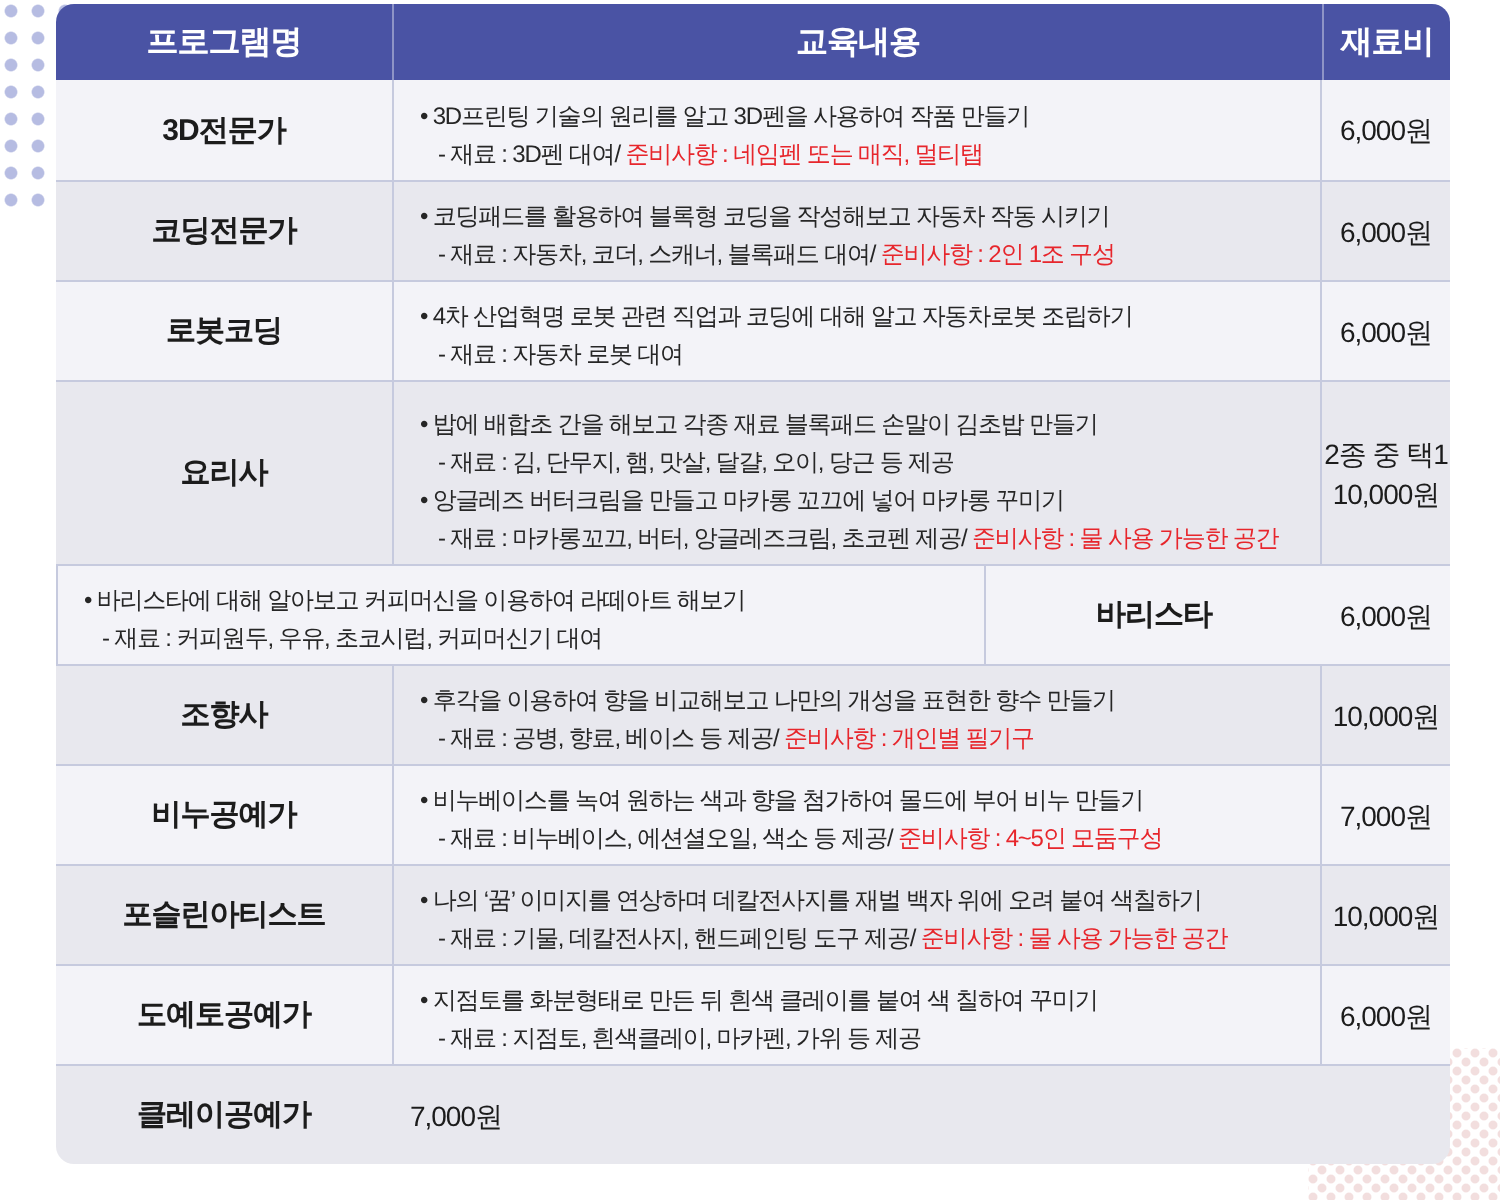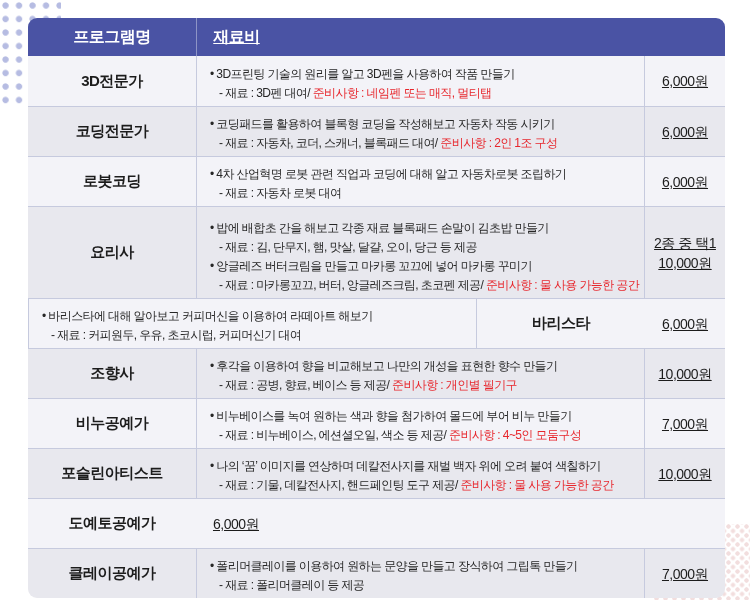--- a/index.html
+++ b/index.html
@@ -16,42 +16,42 @@
     position:absolute; right:0; bottom:0; width:96px; height:76px; z-index:0;
     background-image:
       radial-gradient(circle at 2.5px 2.5px, var(--dots-bottomright,#f2dede) 1.9px, transparent 2.5px),
       radial-gradient(circle at 2.5px 2.5px, var(--dots-bottomright,#f2dede) 1.9px, transparent 2.5px);
     background-size:9px 9px, 9px 9px;
     background-position:0 0, 4.5px 4.5px;
   }
 
   
   .table {
-    position:absolute; left:28px; top:18px; width:697px; z-index:1;
+    position:absolute; left:28px; top:2px; width:697px; z-index:1;
     border-radius:9px; overflow:hidden;
   }
   .t-header {
     display:flex; height:38px;
     background:var(--header-bg,#4a53a4); color:var(--header-text,#ffffff);
   }
   .t-header .cell {
     display:flex; align-items:center; justify-content:center;
     font-size:16px; font-weight:bold; letter-spacing:-0.5px;
   }
   .t-header .cell + .cell { border-left:1px solid rgba(255,255,255,0.38); }
 
   .t-row { display:flex; height:50px; }
   .t-row.tall { height:92px; }
   .t-row.light { background:var(--row-light,#f3f3f8); }
   .t-row.dark  { background:var(--row-dark,#e8e8ee); }
   .t-row + .t-row { border-top:1px solid var(--border,#c6cade); }
 
   .cell-name  { width:168px; }
   .cell-content { flex:1; }
-  .cell-price { width:80px;text-decoration:underline; }
+  .cell-price { width:64px; }
 
   .t-row .cell-name {
     display:flex; align-items:center; justify-content:center;
     font-size:15px; font-weight:bold; color:var(--text,#1c1c1c); letter-spacing:-0.5px;
     text-align:center; padding:0 4px;
   }
   .t-row .cell-content {
     display:flex; flex-direction:column; justify-content:flex-end;
     padding:3px 8px 3px 13px; overflow:hidden;
     border-left:1px solid var(--border,#c6cade);
@@ -70,20 +70,21 @@
 </head>
 <body>
 
 <div class="page" style="--header-bg: #4a53a4; --header-text: #ffffff; --row-light: #f3f3f8; --row-dark: #e8e8ee; --border: #c6cade; --text: #1c1c1c; --red: #e7262c; --dots-topleft: #b6bce2; --dots-bottomright: #f2dede;">
   <div class="dots-tl"></div>
   <div class="dots-br"></div>
 
   <div class="table">
     <div class="t-header">
       <div class="cell cell-name">프로그램명</div>
+      <div class="cell cell-content">교육내용</div>
       <div class="cell cell-price">재료비</div>
     </div>
     <div>
         <div class="t-row light">
           <div class="cell cell-name">3D전문가</div>
           <div class="cell cell-content">
             <div class="line"><span>• 3D프린팅 기술의 원리를 알고 3D펜을 사용하여 작품 만들기</span></div>
             <div class="line sub"><span>- 재료 : 3D펜 대여/ </span><span class="red">준비사항 : 네임펜 또는 매직, 멀티탭</span></div>
           </div>
           <div class="cell cell-price">
@@ -158,29 +159,29 @@
           <div class="cell cell-content">
             <div class="line"><span>• 나의 ‘꿈’ 이미지를 연상하며 데칼전사지를 재벌 백자 위에 오려 붙여 색칠하기</span></div>
             <div class="line sub"><span>- 재료 : 기물, 데칼전사지, 핸드페인팅 도구 제공/ </span><span class="red">준비사항 : 물 사용 가능한 공간</span></div>
           </div>
           <div class="cell cell-price">
             <div>10,000원</div>
           </div>
         </div>
         <div class="t-row light">
           <div class="cell cell-name">도예토공예가</div>
+          <div class="cell cell-content">
+            <div class="line"><span>• 지점토를 화분형태로 만든 뒤 흰색 클레이를 붙여 색 칠하여 꾸미기</span></div>
+            <div class="line sub"><span>- 재료 : 지점토, 흰색클레이, 마카펜, 가위 등 제공</span></div>
+          </div>
           <div class="cell cell-price">
             <div>6,000원</div>
           </div>
         </div>
         <div class="t-row dark">
           <div class="cell cell-name">클레이공예가</div>
-          <div class="cell cell-content">
-            <div class="line"><span>• 폴리머클레이를 이용하여 원하는 문양을 만들고 장식하여 그립톡 만들기</span></div>
-            <div class="line sub"><span>- 재료 : 폴리머클레이 등 제공</span></div>
-          </div>
           <div class="cell cell-price">
             <div>7,000원</div>
           </div>
         </div>
       </div>
   </div>
 </div>
 
 </body></html>

